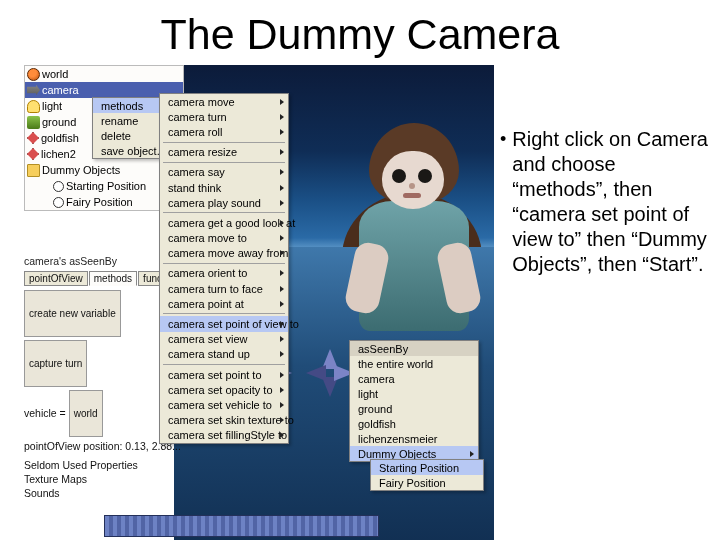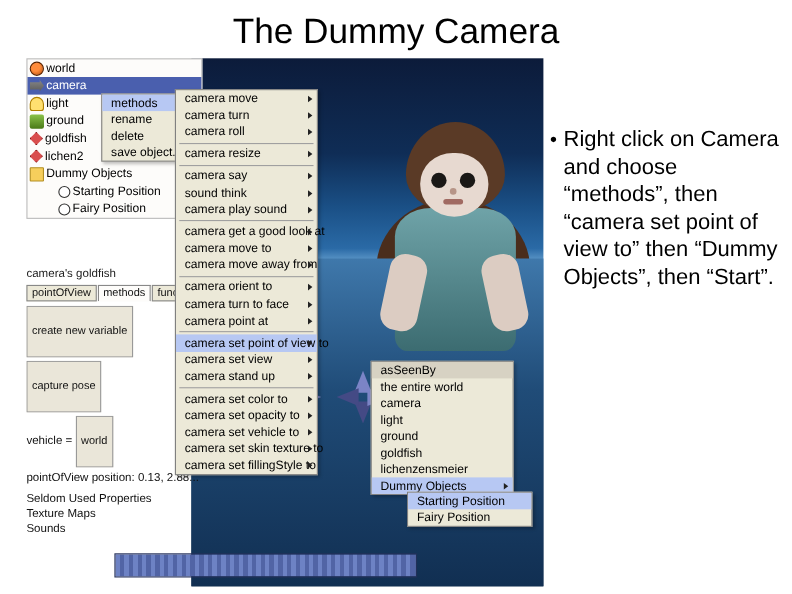--- a/index.html
+++ b/index.html
@@ -6,21 +6,21 @@
   body {
     width: 720px;
     height: 540px;
     background: #fff;
     font-family: Arial, sans-serif;
     overflow: hidden;
     position: relative;
   }
   .title {
     text-align: center;
-    font-size: 32px;
+    font-size: 43px;
     font-weight: normal;
     padding: 10px 0 6px;
     color: #000;
   }
   .stage {
     position: relative;
     margin-left: 24px;
     width: 672px;
     height: 505px;
   }
@@ -152,21 +152,21 @@
   .compass span{
     position:absolute; width:0;height:0;
     border-left:8px solid transparent;border-right:8px solid transparent;
   }
   .compass .n{left:14px;top:-2px;border-bottom:20px solid #7b84c6;}
   .compass .s{left:14px;bottom:-2px;border-top:20px solid #444a85;}
   .compass .e{top:14px;right:-2px;border-left:20px solid #7b84c6;border-top:8px solid transparent;border-bottom:8px solid transparent;border-right:none;}
   .compass .w{top:14px;left:-2px;border-right:20px solid #444a85;border-top:8px solid transparent;border-bottom:8px solid transparent;border-left:none;}
 
   
-  .submenu4 { left: 313px; top: 275px; width: 130px; }
+  .submenu4 { left: 325px; top: 275px; width: 130px; }
   .submenu6 { left: 346px; top: 394px; width: 114px; }
 
   
   .methods { left: 135px; top: 28px; width: 130px; }
   .methods .menu-item { height: 15.2px; }
 
   .ctx1 { left: 68px; top: 32px; width: 92px; }
 
   
   .timeline {
@@ -278,36 +278,36 @@
     </div>
 
   <div class="menu methods z3" id="methods">
       <div class="menu-item has-sub">camera move</div>
       <div class="menu-item has-sub">camera turn</div>
       <div class="menu-item has-sub">camera roll</div>
       <div class="menu-sep"></div>
       <div class="menu-item has-sub">camera resize</div>
       <div class="menu-sep"></div>
       <div class="menu-item has-sub">camera say</div>
-      <div class="menu-item has-sub">sound think</div>
+      <div class="menu-item has-sub">stand think</div>
       <div class="menu-item has-sub">camera play sound</div>
       <div class="menu-sep"></div>
       <div class="menu-item has-sub">camera get a good look at</div>
       <div class="menu-item has-sub">camera move to</div>
       <div class="menu-item has-sub">camera move away from</div>
       <div class="menu-sep"></div>
       <div class="menu-item has-sub">camera orient to</div>
       <div class="menu-item has-sub">camera turn to face</div>
       <div class="menu-item has-sub">camera point at</div>
       <div class="menu-sep"></div>
       <div class="menu-item has-sub hl">camera set point of view to</div>
       <div class="menu-item has-sub">camera set view</div>
       <div class="menu-item has-sub">camera stand up</div>
       <div class="menu-sep"></div>
-      <div class="menu-item has-sub">camera set color to</div>
+      <div class="menu-item has-sub">camera set point to</div>
       <div class="menu-item has-sub">camera set opacity to</div>
       <div class="menu-item has-sub">camera set vehicle to</div>
       <div class="menu-item has-sub">camera set skin texture to</div>
       <div class="menu-item has-sub">camera set fillingStyle to</div>
     </div>
 
   <div class="menu submenu4 z4" id="asb">
       <div class="menu-item" style="background: rgb(215, 210, 195);">asSeenBy</div>
       <div class="menu-item">the entire world</div>
       <div class="menu-item">camera</div>
@@ -317,28 +317,28 @@
       <div class="menu-item">lichenzensmeier</div>
       <div class="menu-item hl has-sub">Dummy Objects</div>
     </div>
 
   <div class="menu submenu6 z5" id="final">
       <div class="menu-item hl">Starting Position</div>
       <div class="menu-item">Fairy Position</div>
     </div>
 
   <div class="details z2">
-    <div class="hdr">camera's goldfish</div>
+    <div class="hdr">camera's asSeenBy</div>
     <div class="tabbar">
       <div class="tab">pointOfView</div>
       <div class="tab active">methods</div>
       <div class="tab">functions</div>
     </div>
     <div class="row"><span class="chip">create new variable</span></div>
-    <div class="row"><span class="chip">capture pose</span></div>
+    <div class="row"><span class="chip">capture turn</span></div>
     <div class="row">
       <span>vehicle =</span>
       <span class="chip">world</span>
     </div>
     <div class="row">pointOfView   position: 0.13, 2.88...</div>
     <div class="lst">
       <div>Seldom Used Properties</div>
       <div>Texture Maps</div>
       <div>Sounds</div>
     </div>

